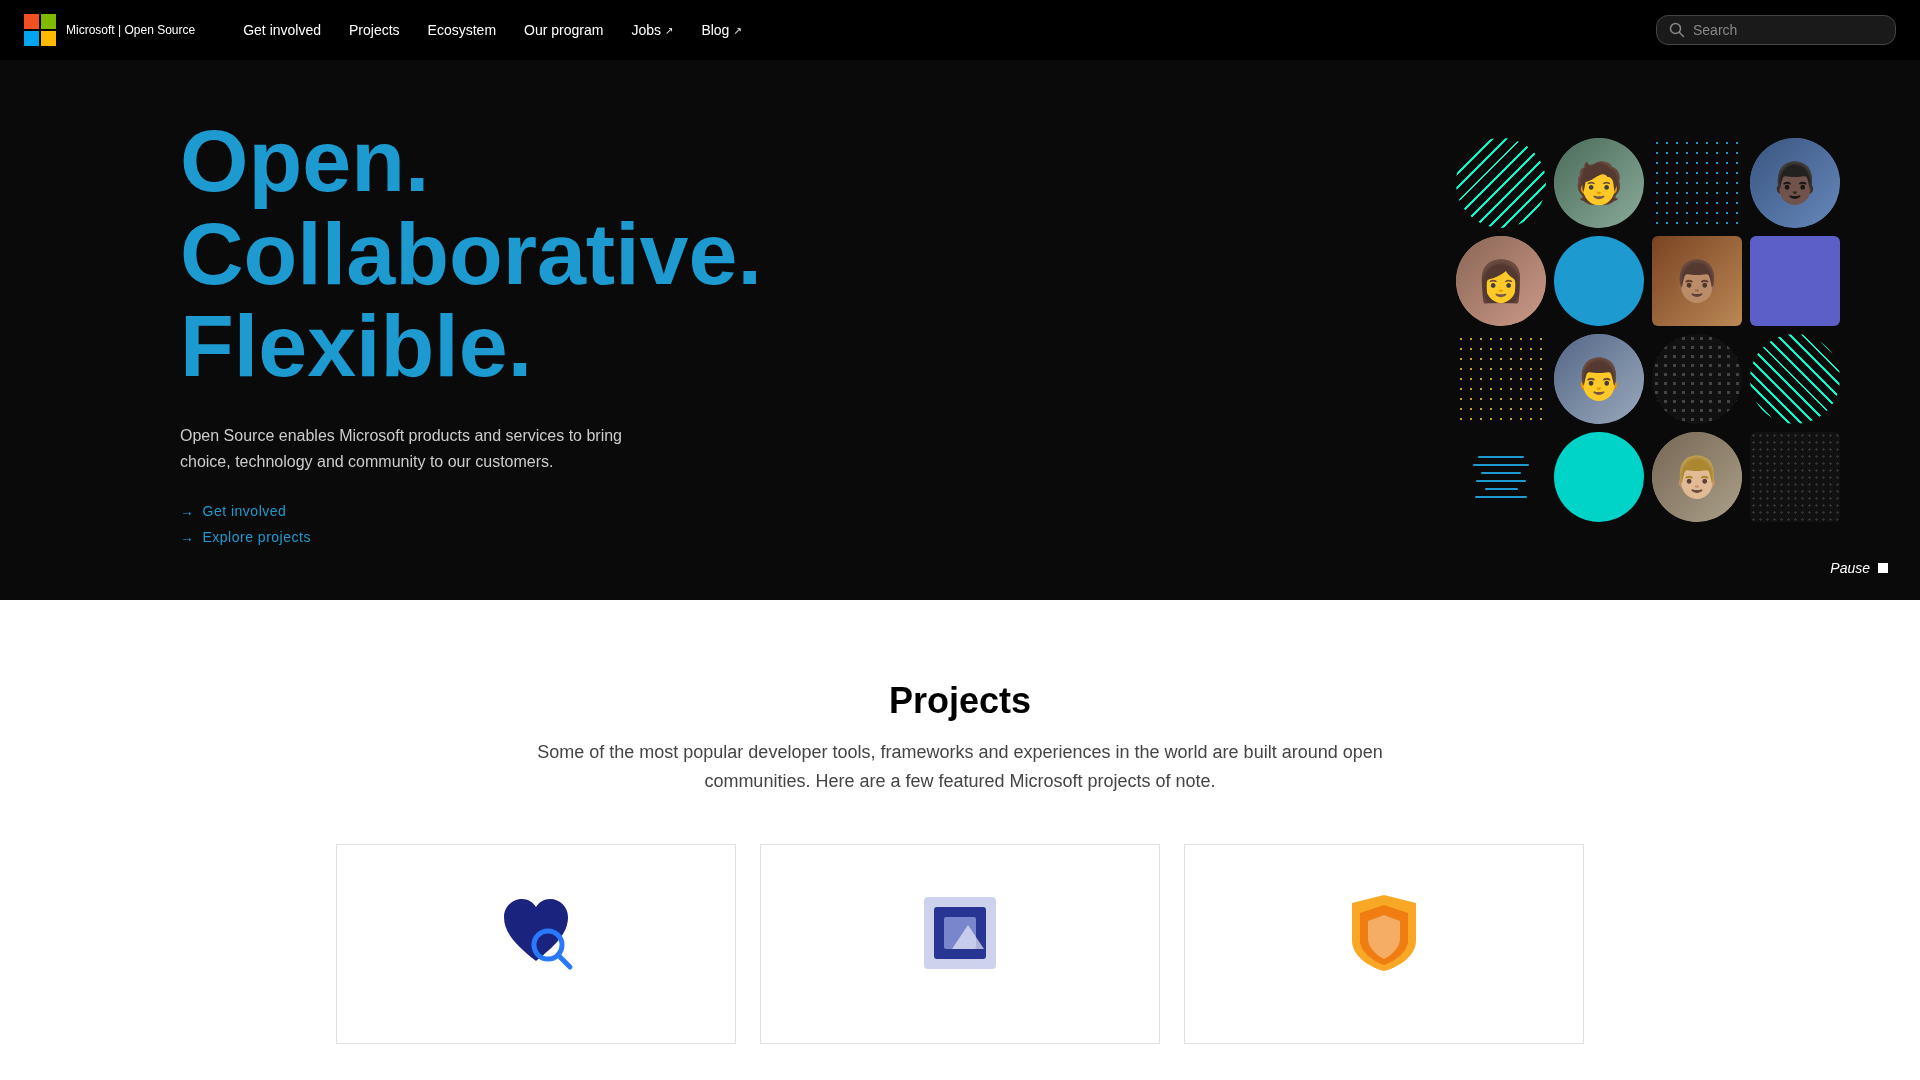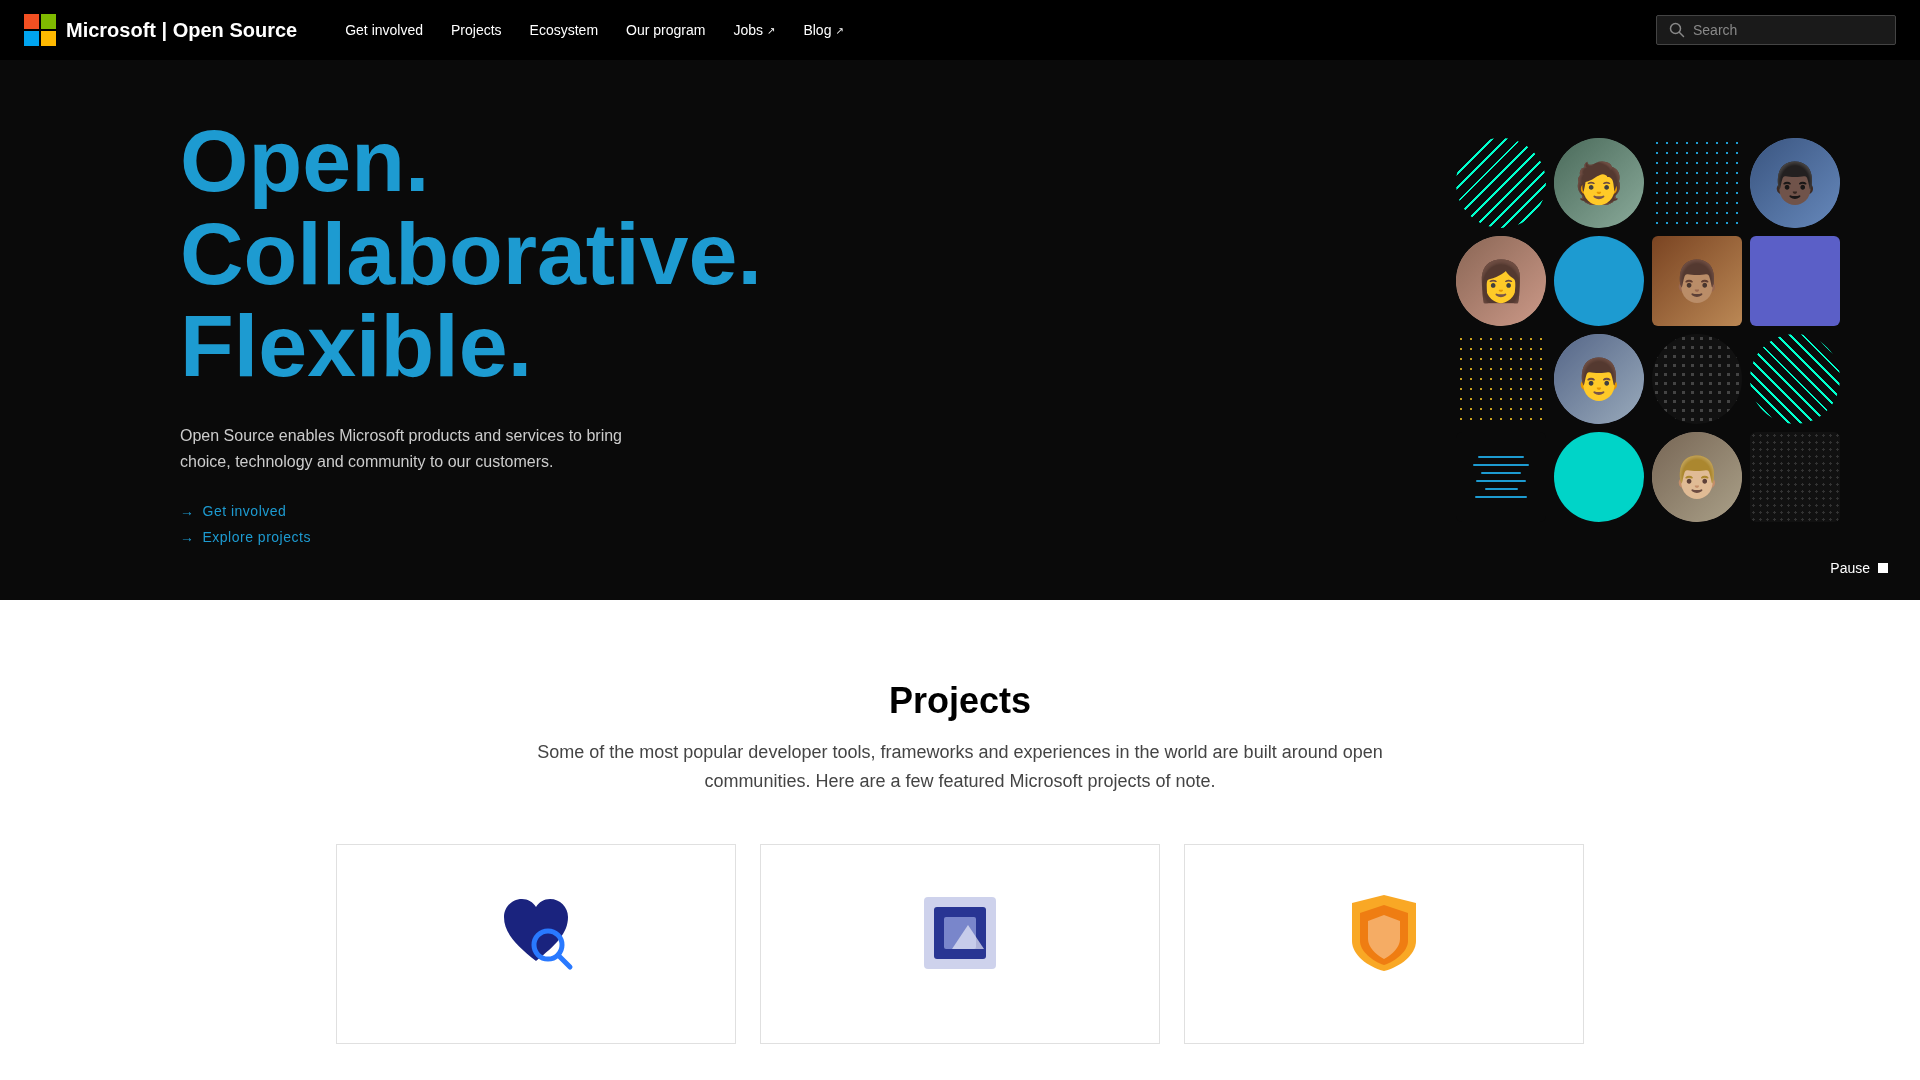--- a/index.html
+++ b/index.html
@@ -7,27 +7,27 @@
 
     
     nav {
       position: fixed; top: 0; left: 0; right: 0; z-index: 100;
       background: #000; display: flex; align-items: center;
       height: 60px; padding: 0 24px; gap: 32px;
     }
     .nav-logo { display: flex; align-items: center; gap: 10px; text-decoration: none; }
     .ms-logo { width: 32px; height: 32px; display: grid; grid-template-columns: 1fr 1fr; gap: 2px; }
     .ms-logo-q { width: 15px; height: 15px; }
-    .nav-title { color: #fff; font-size: 20px; font-weight: 700; white-space: nowrap; }
+    .nav-title { color: #fff; font-size: 12px; font-weight: 400; white-space: nowrap; }
     .nav-links { display: flex; align-items: center; gap: 28px; margin-left: 16px; }
     .nav-link { color: #fff; text-decoration: none; font-size: 14px; display: flex; align-items: center; gap: 4px; }
     .ext-icon { font-size: 10px; }
     .nav-search {
       margin-left: auto; display: flex; align-items: center;
-      background: #1a1a1a; border: 1px solid #444; border-radius: 2px;
+      background: #1a1a1a; border: 1px solid #444; border-radius: 12px;
       padding: 6px 12px; gap: 8px; min-width: 240px;
     }
     .nav-search input {
       background: transparent; border: none; outline: none;
       color: #fff; font-size: 14px; width: 100%;
     }
     .nav-search input::placeholder { color: #888; }
     .search-icon-svg { color: #888; flex-shrink: 0; }
 
     
@@ -102,21 +102,21 @@
       background-image: repeating-linear-gradient(
         45deg, #0fc, #0fc 2px, transparent 2px, transparent 9px
       );
       border-radius: 50%;
     }
 
     
     .pause-btn {
       position: absolute; bottom: 24px; right: 32px;
       color: #fff; background: none; border: none; cursor: pointer;
-      display: flex; align-items: center; gap: 8px; font-size: 14px;
+      display: flex; align-items: center; gap: 8px; font-size: 14px; font-style: italic;
     }
     .pause-square { width: 10px; height: 10px; background: #fff; display: inline-block; }
 
     
     .projects-section { background: #fff; padding: 80px 60px; }
     .projects-title { text-align: center; font-size: 36px; font-weight: 600; color: #000; margin-bottom: 16px; }
     .projects-subtitle { text-align: center; font-size: 18px; color: #444; max-width: 900px; margin: 0 auto 48px; line-height: 1.6; }
     .projects-cards { display: flex; gap: 24px; justify-content: center; max-width: 1400px; margin: 0 auto; }
     .project-card {
       flex: 1; max-width: 400px; border: 1px solid #e0e0e0;

